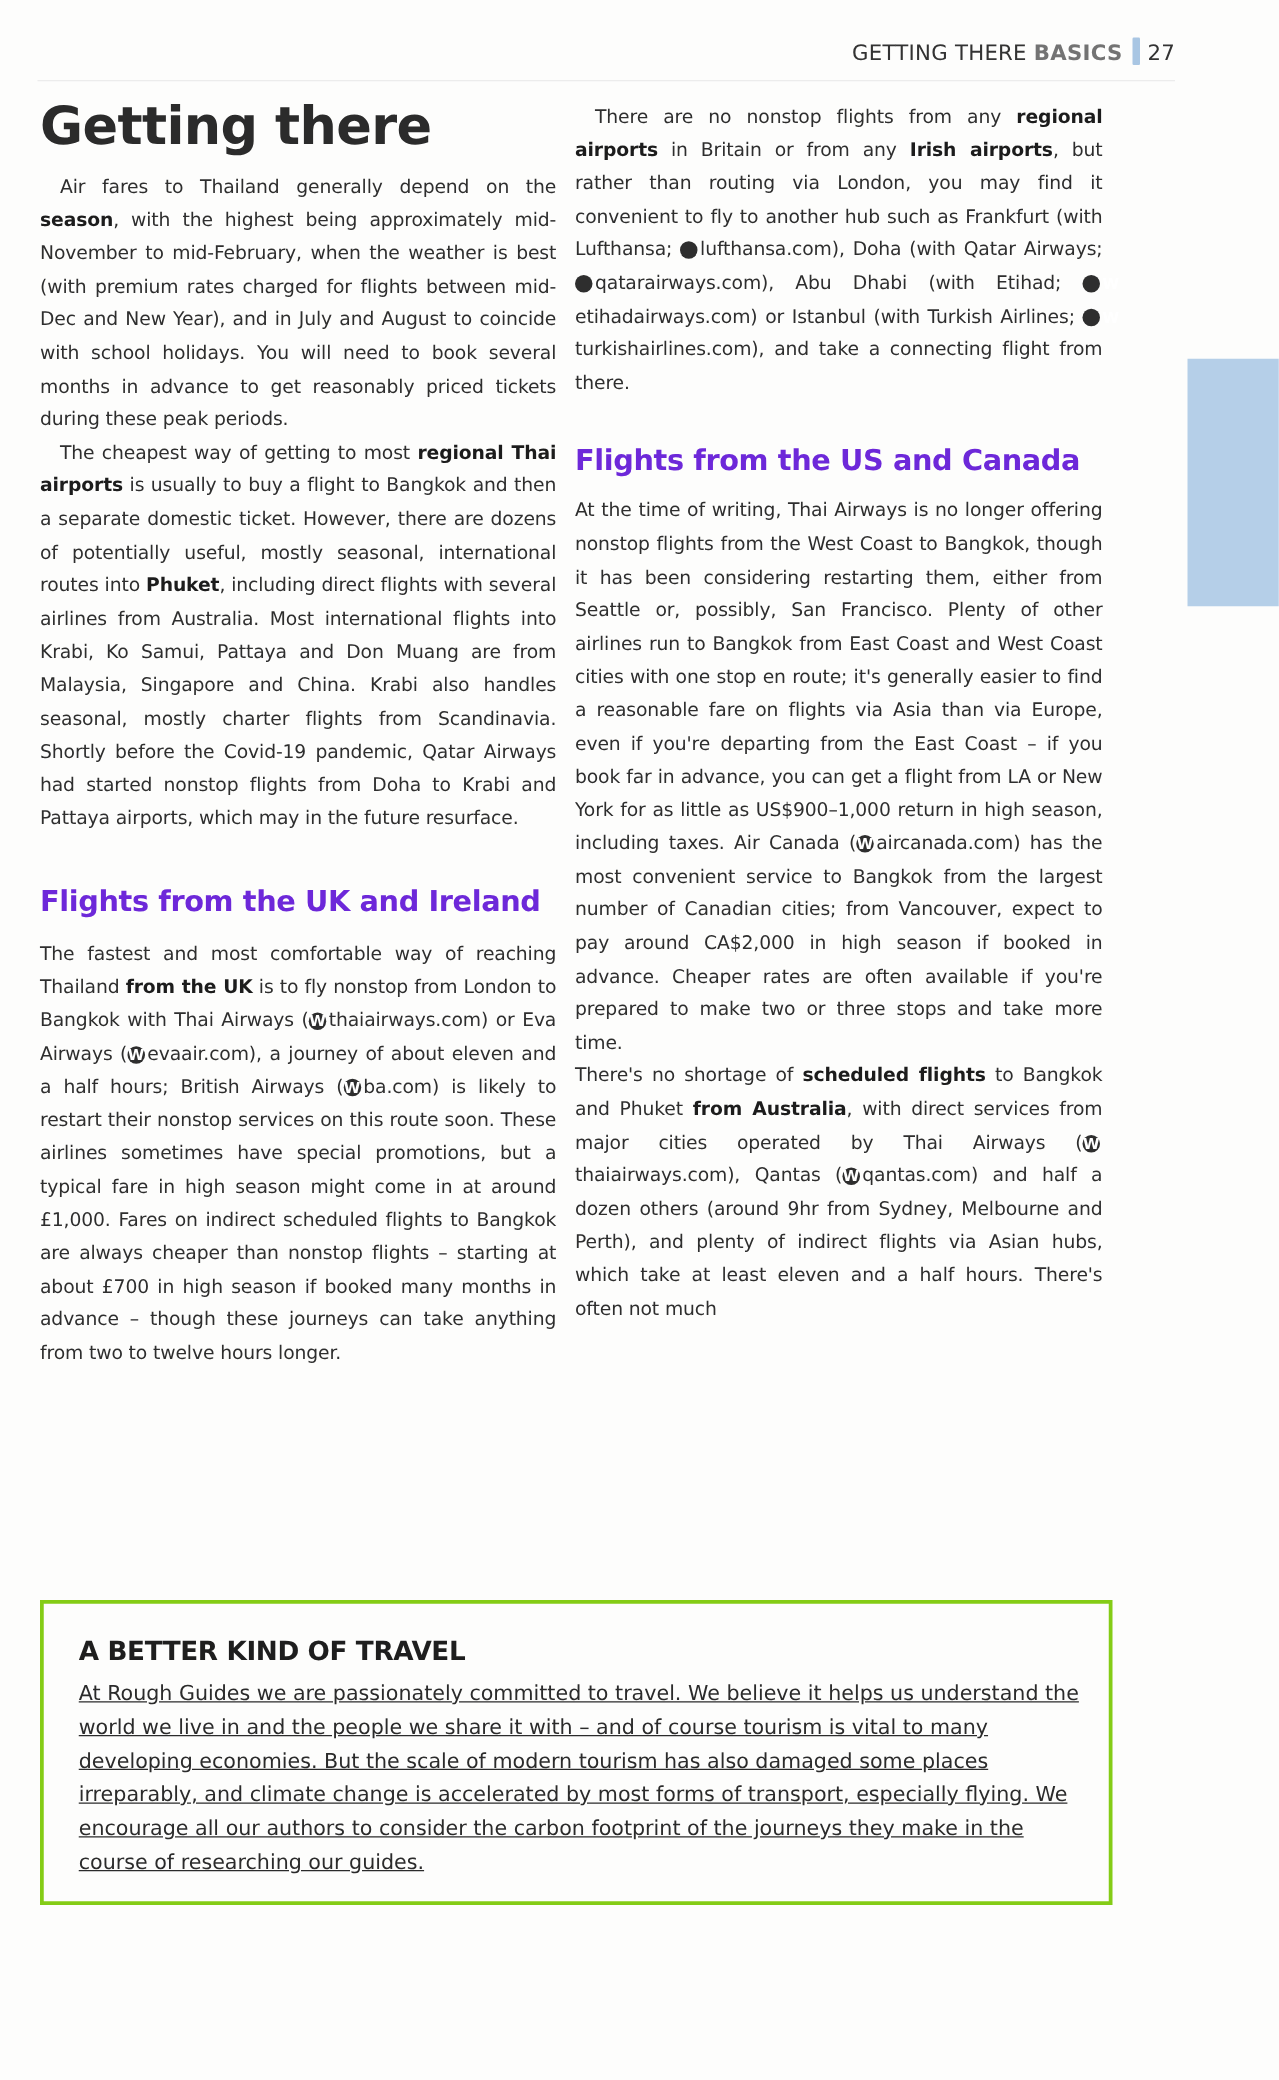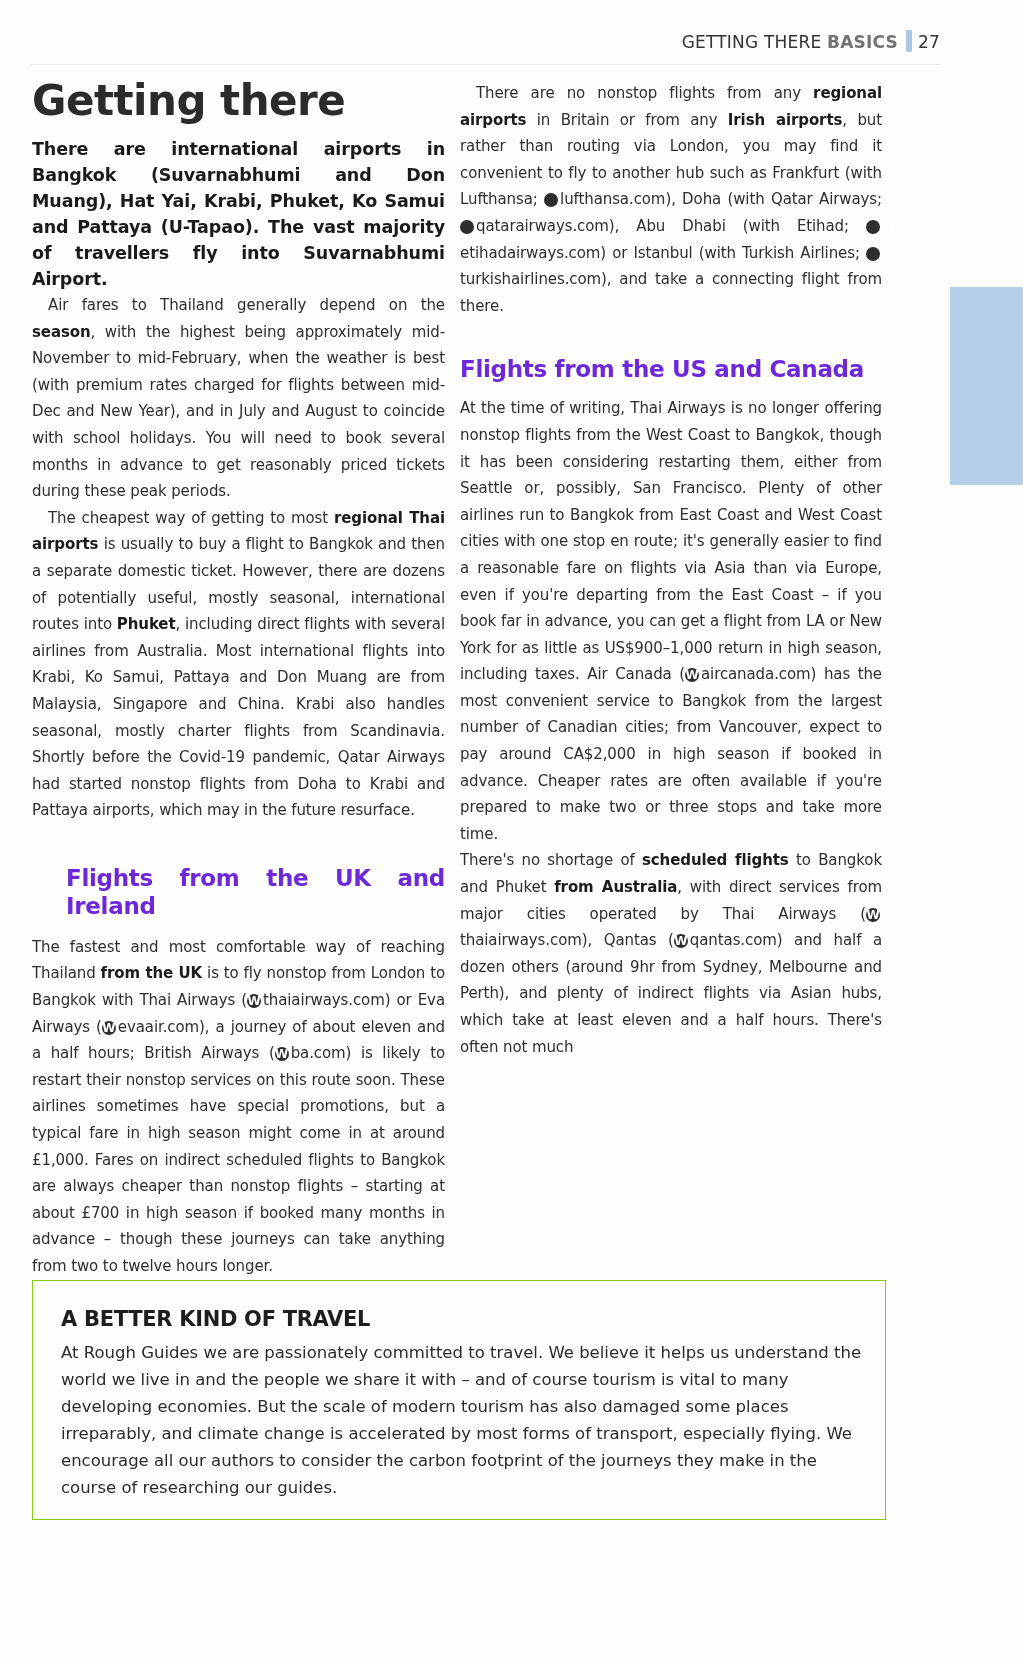--- a/index.html
+++ b/index.html
@@ -48,48 +48,48 @@
   }
   h2.sub {
     font-size: 23px; font-weight: bold; color: #6d28d9; margin: 0; line-height: 28px;
     letter-spacing: -0.3px;
   }
   .web { font-size: 12px; display: inline-block; width: 14px; height: 14px; line-height: 14px;
     border-radius: 50%; background: #2e2e2e; color: #fff; text-align: center; font-weight: bold;
     vertical-align: 0px; margin-right: 2px; }
   .box {
     position: absolute; left: 32px; top: 1280px; width: 852px; height: 238px;
-    border: 1px solid #84cc16; background: #fdfdfc;
+    border: 3px solid #84cc16; background: #fdfdfc;
   }
   .box-title {
     position: absolute; left: 28px; top: 26px; font-size: 21px; font-weight: bold; color: #1e1e1e;
     letter-spacing: -0.3px;
   }
   .box-body {
     position: absolute; left: 28px; top: 58px; width: 810px; font-size: 16.5px; line-height: 27px;
     color: #2b2b2b;
+    text-decoration: underline;
   }
 </style>
 </head>
 <body>
 
 <div class="running-head">
   <span class="section">GETTING THERE</span>
   <span class="bold">BASICS</span><span class="bar"></span><span class="pageno">27</span>
 </div>
 <div class="head-rule"></div>
 <div class="side-tab"></div>
 
 <div class="col col-left">
   <h1 class="page-title">Getting there</h1>
-  <p class="lead">There are international airports in Bangkok (Suvarnabhumi and Don Muang), Hat Yai, Krabi, Phuket, Ko Samui and Pattaya (U-Tapao). The vast majority of travellers fly into Suvarnabhumi Airport.</p>
   <p class="indent"><span>Air fares to Thailand generally depend on the </span><b>season</b><span>, with the highest being approximately mid-November to mid-February, when the weather is best (with premium rates charged for flights between mid-Dec and New Year), and in July and August to coincide with school holidays. You will need to book several months in advance to get reasonably priced tickets during these peak periods.</span></p>
   <p class="indent"><span>The cheapest way of getting to most </span><b>regional Thai airports</b><span> is usually to buy a flight to Bangkok and then a separate domestic ticket. However, there are dozens of potentially useful, mostly seasonal, international routes into </span><b>Phuket</b><span>, including direct flights with several airlines from Australia. Most international flights into Krabi, Ko Samui, Pattaya and Don Muang are from Malaysia, Singapore and China. Krabi also handles seasonal, mostly charter flights from Scandinavia. Shortly before the Covid-19 pandemic, Qatar Airways had started nonstop flights from Doha to Krabi and Pattaya airports, which may in the future resurface.</span></p>
 
-  <h2 class="sub" style="margin-top:40px; margin-bottom:14px;margin-left:34px;">Flights from the UK and Ireland</h2>
+  <h2 class="sub" style="margin-top:40px; margin-bottom:14px;">Flights from the UK and Ireland</h2>
   <p><span>The fastest and most comfortable way of reaching Thailand </span><b>from the UK</b><span> is to fly nonstop from London to Bangkok with Thai Airways (</span><span class="web">W</span><span>thaiairways.com</span><span>) or Eva Airways (</span><span class="web">W</span><span>evaair.com</span><span>), a journey of about eleven and a half hours; British Airways (</span><span class="web">W</span><span>ba.com</span><span>) is likely to restart their nonstop services on this route soon. These airlines sometimes have special promotions, but a typical fare in high season might come in at around £1,000. Fares on indirect scheduled flights to Bangkok are always cheaper than nonstop flights – starting at about £700 in high season if booked many months in advance – though these journeys can take anything from two to twelve hours longer.</span></p>
 </div>
 
 <div class="col col-right">
   <p class="indent"><span>There are no nonstop flights from any </span><b>regional airports</b><span> in Britain or from any </span><b>Irish airports</b><span>, but rather than routing via London, you may find it convenient to fly to another hub such as Frankfurt (with Lufthansa; </span><span class="web">W</span><span>lufthansa.com</span><span>), Doha (with Qatar Airways; </span><span class="web">W</span><span>qatarairways.com</span><span>), Abu Dhabi (with Etihad; </span><span class="web">W</span><span>etihadairways.com</span><span>) or Istanbul (with Turkish Airlines; </span><span class="web">W</span><span>turkishairlines.com</span><span>), and take a connecting flight from there.</span></p>
 
   <h2 class="sub" style="margin-top:36px; margin-bottom:12px;">Flights from the US and Canada</h2>
   <p><span>At the time of writing, Thai Airways is no longer offering nonstop flights from the West Coast to Bangkok, though it has been considering restarting them, either from Seattle or, possibly, San Francisco. Plenty of other airlines run to Bangkok from East Coast and West Coast cities with one stop en route; it's generally easier to find a reasonable fare on flights via Asia than via Europe, even if you're departing from the East Coast – if you book far in advance, you can get a flight from LA or New York for as little as US$900–1,000 return in high season, including taxes. Air Canada (</span><span class="web">W</span><span>aircanada.com</span><span>) has the most convenient service to Bangkok from the largest number of Canadian cities; from Vancouver, expect to pay around CA$2,000 in high season if booked in advance. Cheaper rates are often available if you're prepared to make two or three stops and take more time.</span></p>
 
   <p><span>There's no shortage of </span><b>scheduled flights</b><span> to Bangkok and Phuket </span><b>from Australia</b><span>, with direct services from major cities operated by Thai Airways (</span><span class="web">W</span><span>thaiairways.com</span><span>), Qantas (</span><span class="web">W</span><span>qantas.com</span><span>) and half a dozen others (around 9hr from Sydney, Melbourne and Perth), and plenty of indirect flights via Asian hubs, which take at least eleven and a half hours. There's often not much</span></p>

